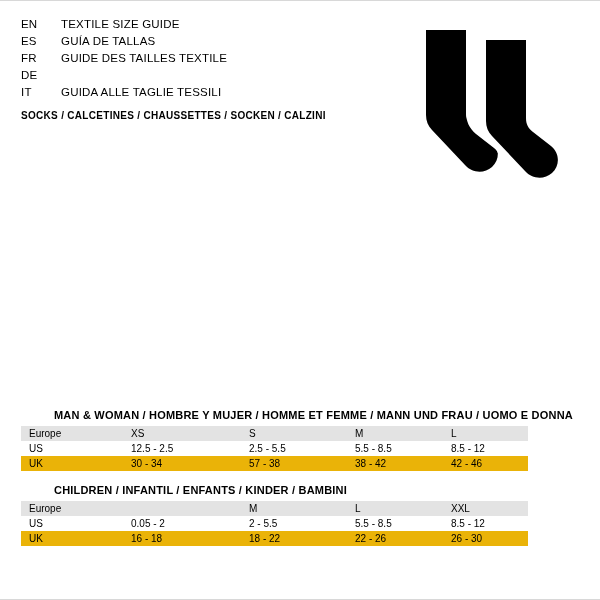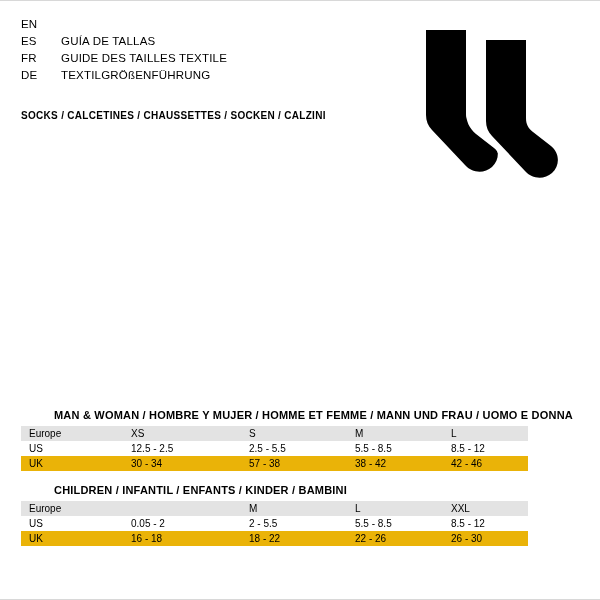--- a/index.html
+++ b/index.html
@@ -130,32 +130,36 @@
   .c4 { width: 77px; }
 </style>
 </head>
 <body>
 
 <div class="page">
 
   <div class="lang-block">
     <div class="lang-row">
       <span class="lang-code">EN</span>
+      <span class="lang-text">TEXTILE SIZE GUIDE</span>
     </div>
     <div class="lang-row">
       <span class="lang-code">ES</span>
       <span class="lang-text">GUÍA DE TALLAS</span>
     </div>
     <div class="lang-row">
       <span class="lang-code">FR</span>
       <span class="lang-text">GUIDE DES TAILLES TEXTILE</span>
     </div>
     <div class="lang-row">
       <span class="lang-code">DE</span>
-      <span class="lang-text">TEXTILGRÖßENFÜHRUNG</span>
+    </div>
+    <div class="lang-row">
+      <span class="lang-code">IT</span>
+      <span class="lang-text">GUIDA ALLE TAGLIE TESSILI</span>
     </div>
   </div>
 
   <div class="socks-title">SOCKS / CALCETINES / CHAUSSETTES / SOCKEN / CALZINI</div>
 
   <div class="socks-art">
     <svg width="165" height="160" viewBox="0 0 165 160" xmlns="http://www.w3.org/2000/svg">
 
       <path d="M78 22 h40 v78 c0 6 2 10 7 14 l18 14 c9 7 9 20 1 27 c-8 7 -20 6 -27 -2 l-33 -35 c-4 -4 -6 -9 -6 -15 z" fill="#000000"></path>
 

